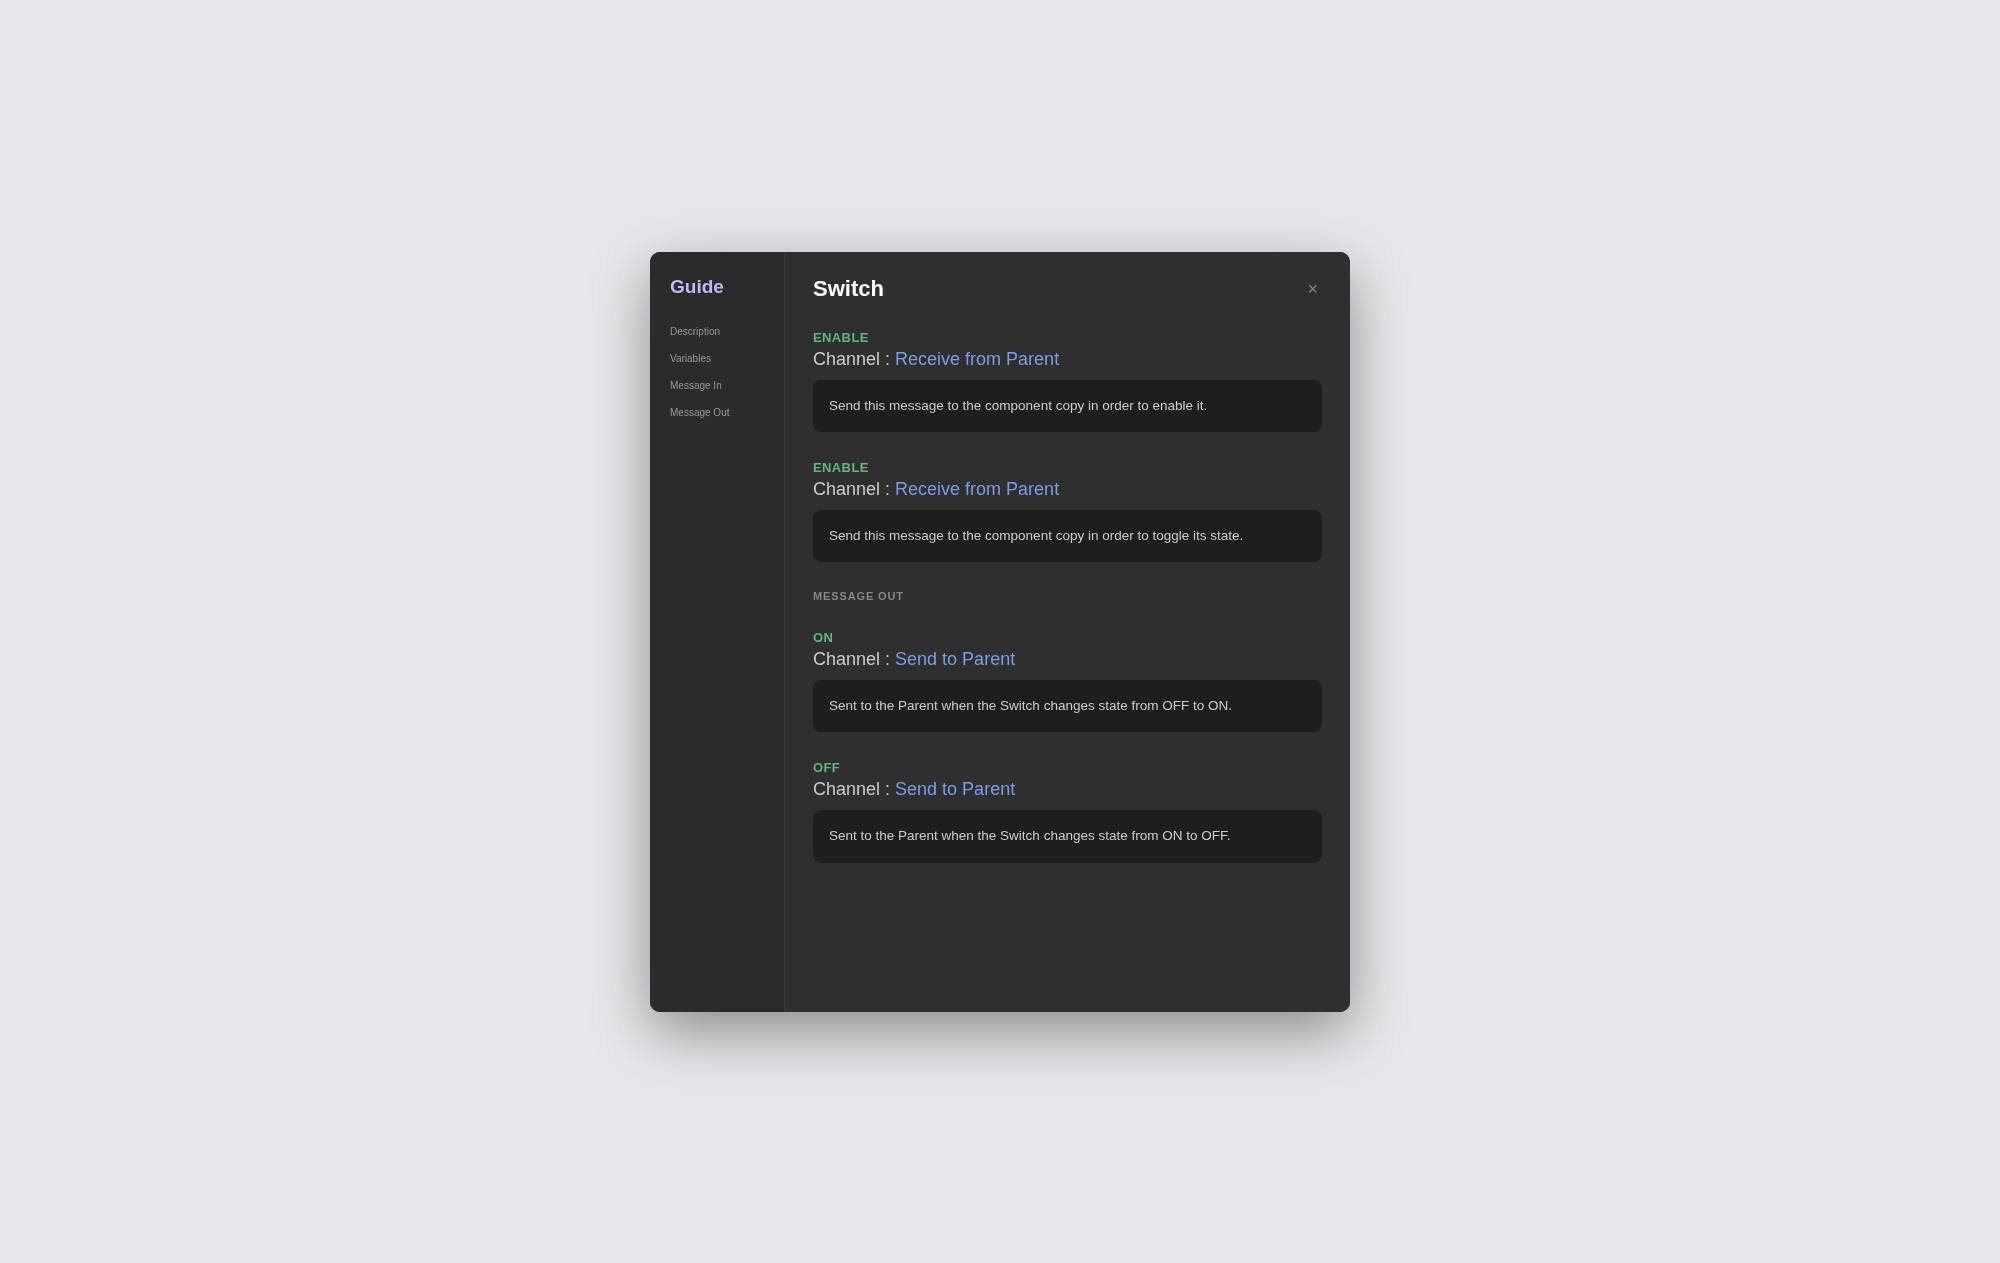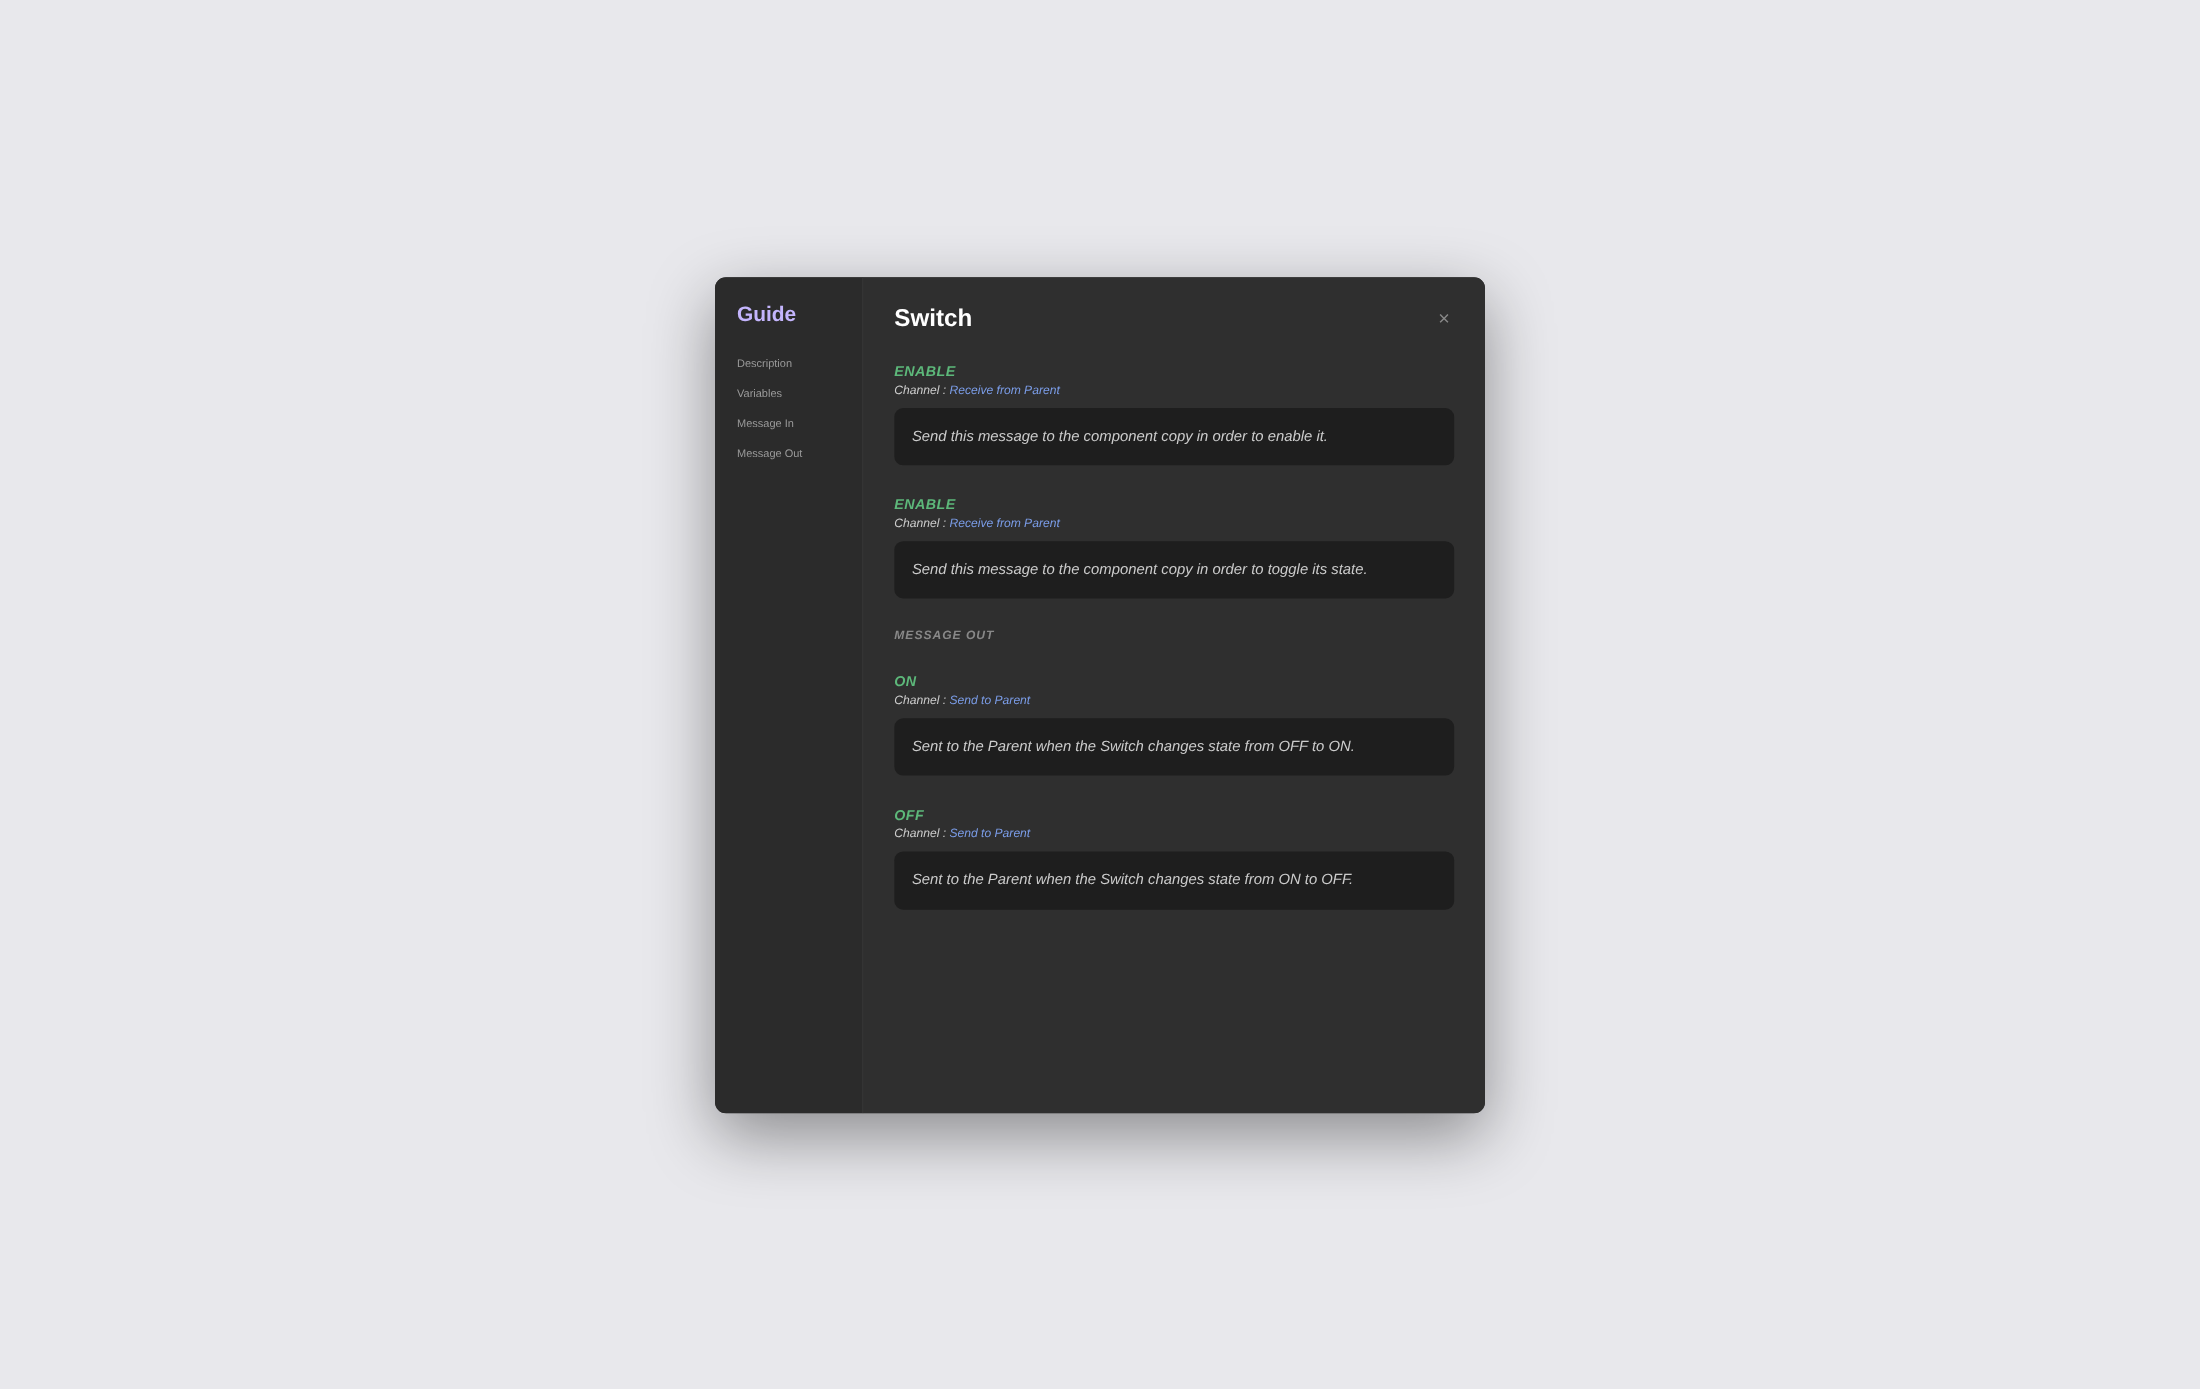--- a/index.html
+++ b/index.html
@@ -73,21 +73,20 @@
       cursor: pointer;
       line-height: 1;
       background: none;
       border: none;
       padding: 4px;
     }
 
     
     .section {
       margin-bottom: 28px;
-      font-style: italic;
     }
 
     .section-label {
       font-size: 13px;
       font-weight: 700;
       margin-bottom: 4px;
       letter-spacing: 0.03em;
     }
 
     .section-label.green {
@@ -95,21 +94,21 @@
     }
 
     .section-label.gray {
       color: #888888;
       text-transform: uppercase;
       font-size: 11px;
       letter-spacing: 0.08em;
     }
 
     .channel-line {
-      font-size: 11px;
+      font-size: 18px;
       color: #cccccc;
       margin-bottom: 10px;
     }
 
     .channel-link {
       color: #7b9de8;
       cursor: pointer;
     }
 
     .message-box {

